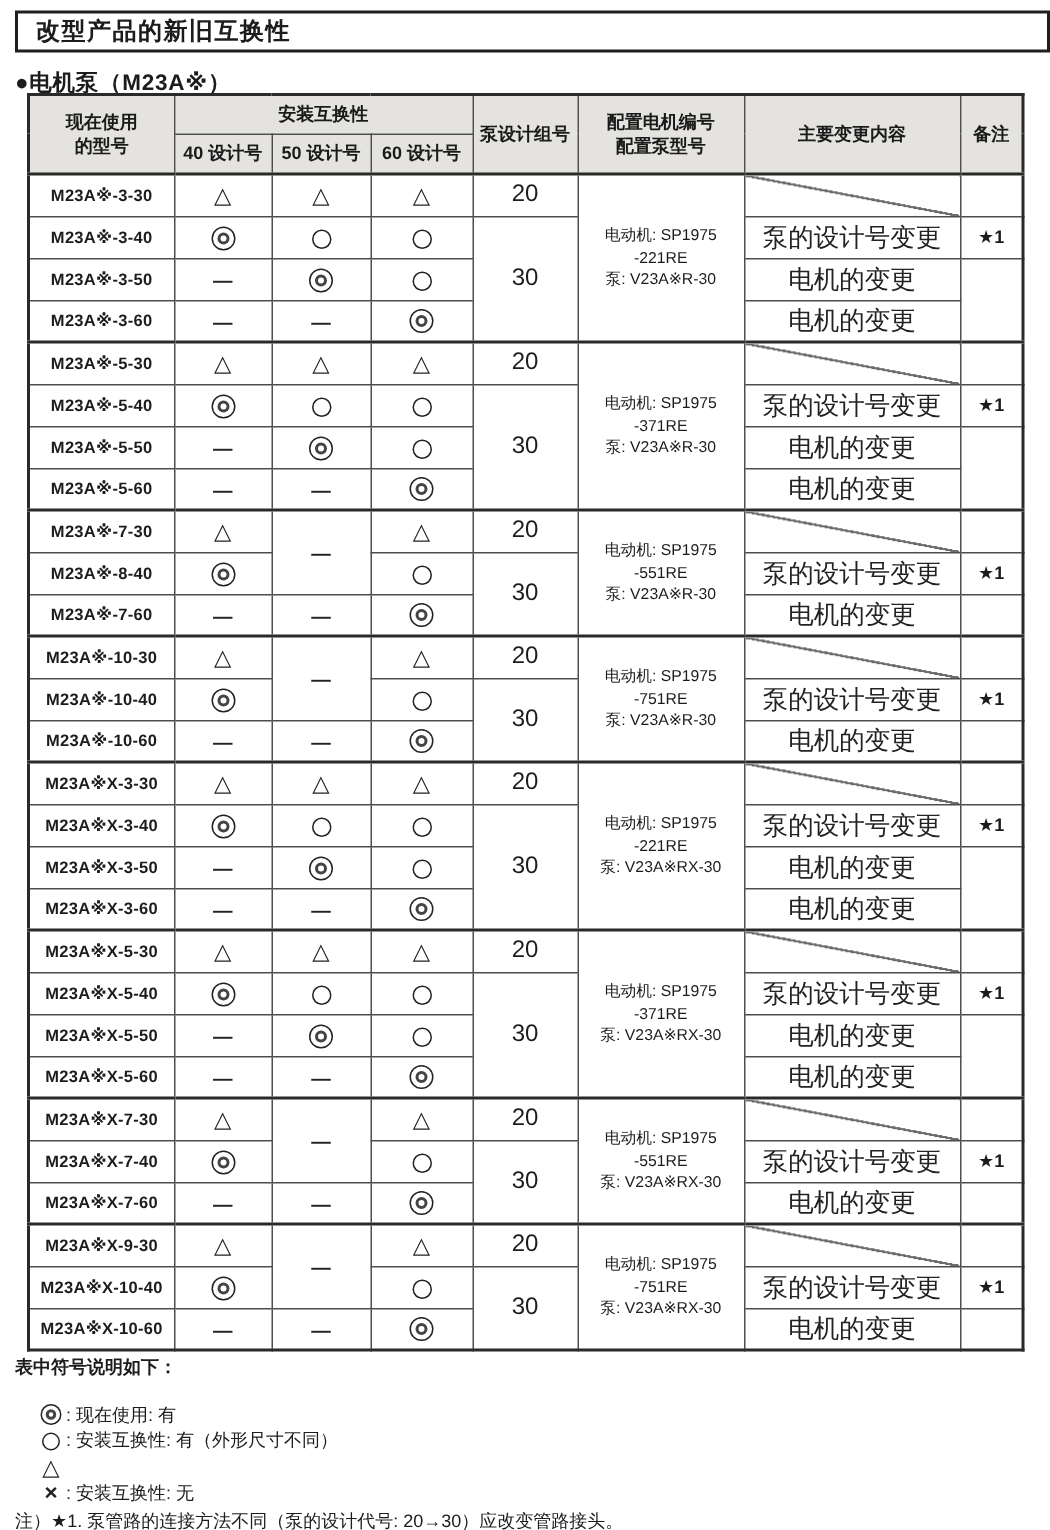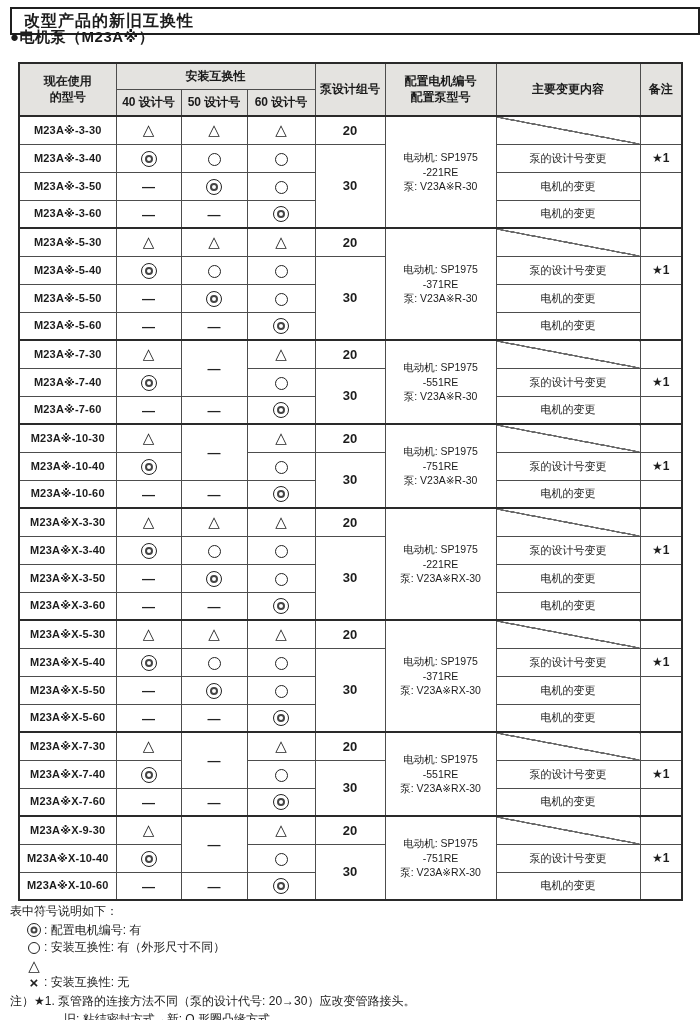--- a/index.html
+++ b/index.html
@@ -11,21 +11,21 @@
   }
   .page { position:relative; width:700px; height:1020px; }
 
   .title-box {
     position:absolute; left:10px; top:7px; width:674px; height:24px;
     border:2px solid #1f1f1f; background:#fff;
     display:flex; align-items:center; padding-left:12px;
     font-size:16px; font-weight:bold; letter-spacing:1px;
   }
   .section-heading {
-    position:absolute; left:10px; top:28px;
+    position:absolute; left:10px; top:46px;
     font-size:15px; font-weight:bold; letter-spacing:0.5px;
   }
 
   table.compat {
     position:absolute; left:18px; top:62px;
     border-collapse:collapse; table-layout:fixed; width:663px;
     border:2px solid #2a2a2a;
   }
   table.compat th, table.compat td {
     border:1px solid #4d4d4d; padding:0 2px;
@@ -37,24 +37,24 @@
     color:#1a1a1a;
   }
   thead tr:nth-child(1) { height:26px; }
   thead tr:nth-child(2) { height:27px; }
   .pre { white-space:pre-line; line-height:1.3;font-family:Liberation Serif, serif; }
   tbody tr { height:28px; }
   tbody tr.block-start td { border-top:2px solid #2a2a2a; }
 
   td.model  { font-size:11px; font-weight:bold; letter-spacing:0.2px; }
   td.symcell{ font-size:14px; }
-  td.group  { font-size:13px; font-weight:bold; }
+  td.group  { font-size:16px; font-weight:normal; }
   td.motor  { font-size:10.5px; line-height:1.4; padding:0 3px; }
   td.motor .motor-line .motor-value { font-weight:normal; }
-  td.change { font-size:11px; text-align:left; padding-left:8px; color:#222; }
+  td.change { font-size:17px; text-align:left; padding-left:8px; color:#222; }
   td.remark { font-size:12px; font-weight:bold; }
   td.slash  {
     background-image:linear-gradient(to right top,
       transparent calc(50% - 0.8px), #6b6b6b calc(50% - 0.8px),
       #6b6b6b calc(50% + 0.8px), transparent calc(50% + 0.8px));
   }
 
   
   .sym-tri  { font-size:15px; line-height:1; color:#222; }
   .sym-dash { font-size:13px; font-weight:bold; color:#222; }
@@ -71,21 +71,21 @@
   }
   .sym-dbl::after {
     content:""; position:absolute; left:50%; top:50%;
     transform:translate(-50%,-50%);
     width:8px; height:8px; box-sizing:border-box;
     border:2.4px solid #444; border-radius:50%;
   }
 
   
   .legend { position:absolute; left:10px; top:903px; font-size:12px; line-height:17.5px; }
-  .legend-intro { margin-bottom:1px; }
+  .legend-intro { margin-bottom:14px;font-weight:bold; }
   .legend-item { padding-left:14px; display:flex; align-items:center; height:17.5px; }
   .legend-symwrap { display:inline-flex; width:20px; justify-content:center; align-items:center; }
   .legend-item .sym-circ { width:12px; height:12px; }
   .legend-item .sym-dbl  { width:14px; height:14px; }
   .legend-item .sym-dbl::after { width:7px; height:7px; border-width:2.2px; }
   .note { margin-top:1px; }
   .note-indent { margin-left:54px; }
 </style>
 </head>
 <body>
@@ -211,21 +211,21 @@
           <td class="group">20</td>
           <td class="motor" rowspan="3">
             <div class="motor-line"><span class="motor-label">电动机: </span><span class="motor-value">SP1975</span></div>
             <div class="motor-line"><span class="motor-value">-551RE</span></div>
             <div class="motor-line"><span class="motor-label">泵: </span><span class="motor-value">V23A※R-30</span></div>
           </td>
           <td class="slash"></td>
           <td class="remark"></td>
         </tr>
         <tr>
-          <td class="model">M23A※-7-40</td>
+          <td class="model">M23A※-8-40</td>
           <td class="symcell"><span class="sym-dbl"></span></td>
           <td class="symcell"><span class="sym-circ"></span></td>
           <td class="group" rowspan="2">30</td>
           <td class="change">泵的设计号变更</td>
           <td class="remark">★1</td>
         </tr>
         <tr>
           <td class="model">M23A※-7-60</td>
           <td class="symcell"><span class="sym-dash">—</span></td>
           <td class="symcell"><span class="sym-dash">—</span></td>
@@ -402,21 +402,21 @@
       </tbody>
   </table>
 
   <div class="legend">
     <div class="legend-intro">表中符号说明如下：</div>
     <div id="legend-items">
         <div class="legend-item">
           <span class="legend-symwrap">
             <span class="sym-dbl"></span>
           </span>
-          <span>: 配置电机编号: 有</span>
+          <span>: 现在使用: 有</span>
         </div>
         <div class="legend-item">
           <span class="legend-symwrap">
             <span class="sym-circ"></span>
           </span>
           <span>: 安装互换性: 有（外形尺寸不同）</span>
         </div>
         <div class="legend-item">
           <span class="legend-symwrap">
             <span class="sym-tri">△</span>

